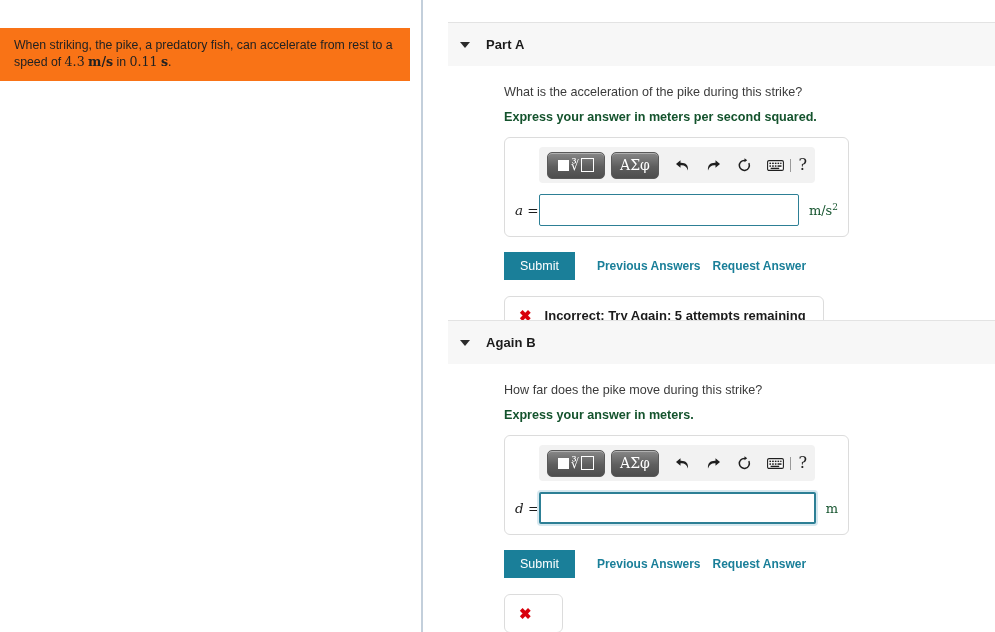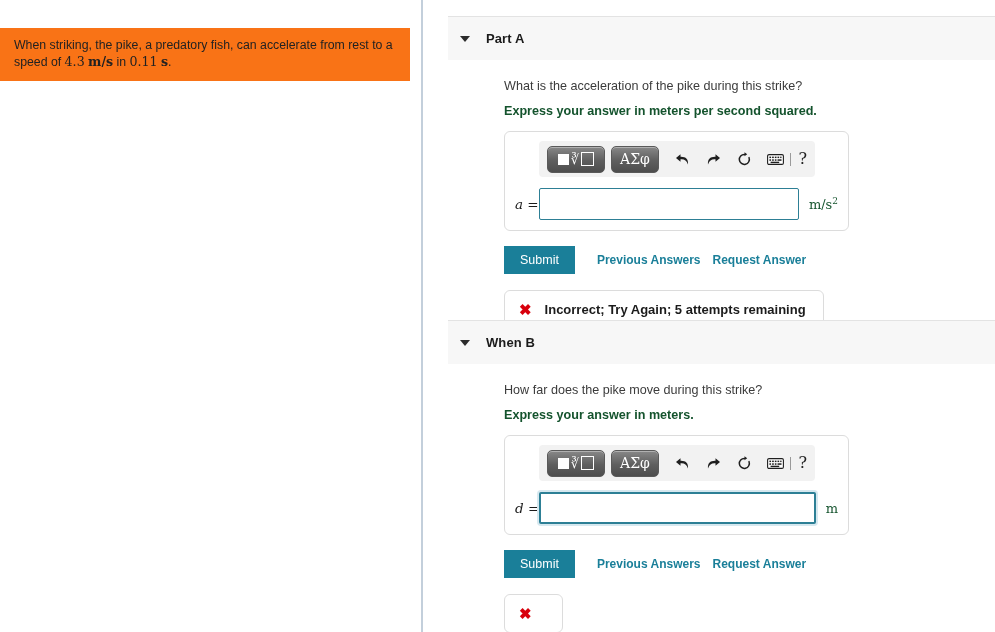--- a/index.html
+++ b/index.html
@@ -301,21 +301,21 @@
       <span class="mathnum">4.3</span>
       <span class="mathy">m/s</span>
       <span>in</span>
       <span class="mathnum">0.11</span>
       <span class="mathy">s</span><span>.</span>
     </div>
   </div>
 
   <div class="right-pane">
 
-    <div class="part-section" style="top:16px;">
+    <div class="part-section" style="top:22px;">
       <div class="part-header">
         <div class="caret"></div>
         <div class="part-title">Part A</div>
       </div>
       <div class="part-body">
         <p class="question-text">What is the acceleration of the pike during this strike?</p>
         <p class="express-text">Express your answer in meters per second squared.</p>
 
         <div class="answer-box">
           <div class="mathbar">
@@ -380,21 +380,21 @@
         <div class="feedback">
           <span class="xmark">✖</span>
           <span class="feedback-text">Incorrect; Try Again; 5 attempts remaining</span>
         </div>
       </div>
     </div>
 
     <div class="part-section" style="top:320px;">
       <div class="part-header">
         <div class="caret"></div>
-        <div class="part-title">When B</div>
+        <div class="part-title">Again B</div>
       </div>
       <div class="part-body">
         <p class="question-text">How far does the pike move during this strike?</p>
         <p class="express-text">Express your answer in meters.</p>
 
         <div class="answer-box">
           <div class="mathbar">
             <div class="mb-btn template">
               <span class="tmpl-glyph">
                 <span class="tmpl-square"></span>

